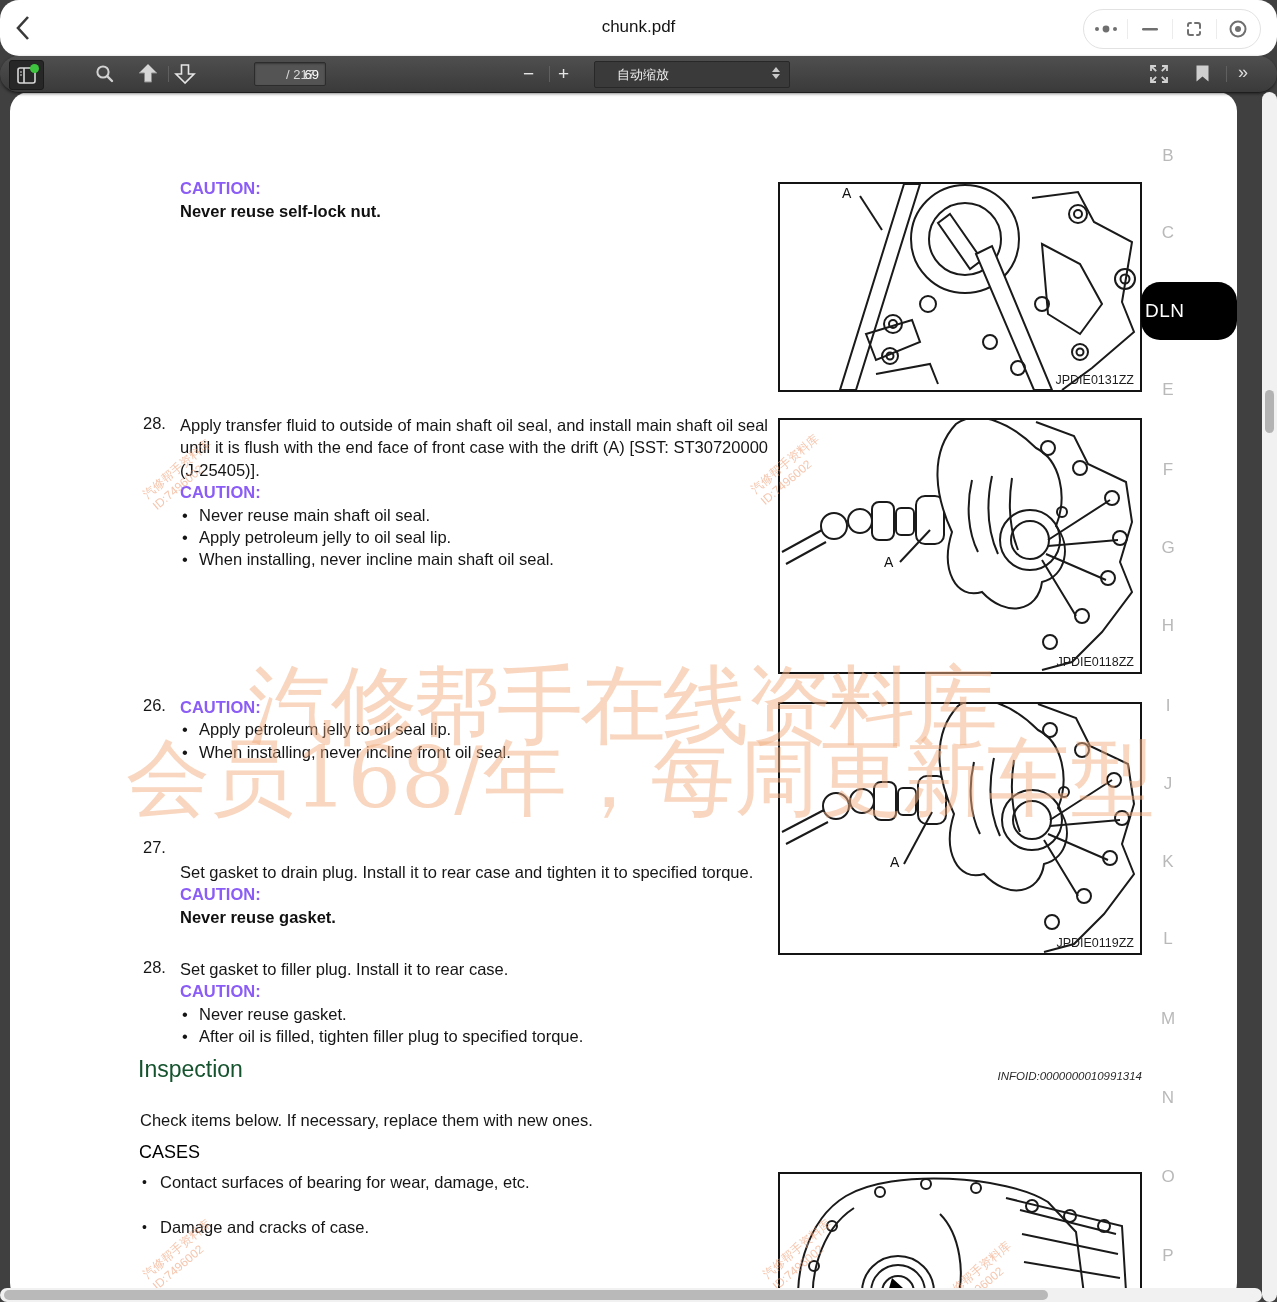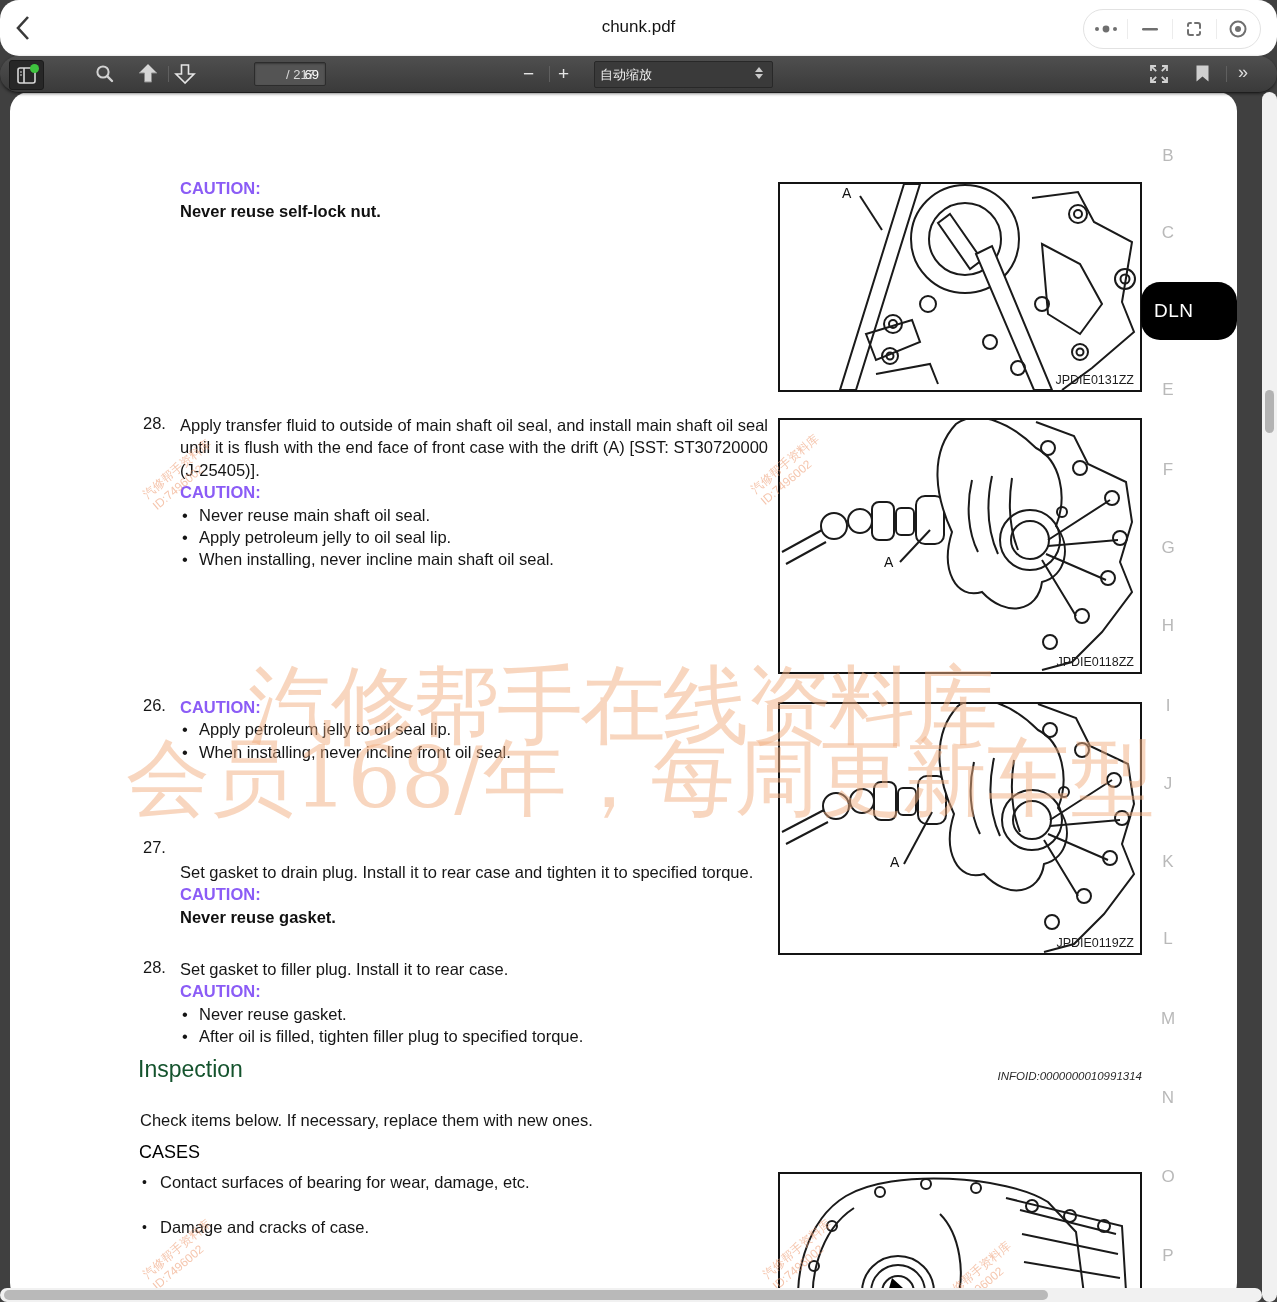--- a/index.html
+++ b/index.html
@@ -23,21 +23,21 @@
   .sidebar-btn{left:9px;top:4px;width:33px;height:28px;background:#272727;border:1px solid #1b1b1b;
                border-radius:3px;display:flex;align-items:center;justify-content:center;cursor:pointer;}
   .green-dot{position:absolute;right:4px;top:3px;width:9px;height:9px;border-radius:50%;background:#3fc43f;}
   .tb-icon{cursor:pointer;display:flex;align-items:center;justify-content:center;}
   .page-input{left:210px;top:6px;width:64px;height:22px;background:#545454;border:1px solid #2c2c2c;
               border-radius:2px;color:#fff;font-size:13px;text-align:right;padding:0 6px 0 0;
               box-shadow:inset 0 1px 2px rgba(0,0,0,.35);font-family:"Liberation Sans",sans-serif;margin-left:44px;}
   .page-total{left:286px;top:11px;color:#d8d8d8;font-size:13px;}
   .zoom-btn{color:#e4e4e4;font-size:19px;top:7px;cursor:pointer;}
   .zoom-select{left:594px;top:5px;width:172px;height:25px;background:#3a3a3a;border:1px solid #282828;
-               border-radius:2px;color:#efefef;font-size:13px;line-height:25px;padding-left:5px;cursor:pointer;}
+               border-radius:2px;color:#efefef;font-size:13px;line-height:25px;padding-left:22px;cursor:pointer;}
   .updown{position:absolute;right:9px;top:5px;display:flex;flex-direction:column;gap:2px;}
   .updown i{width:0;height:0;border-left:4px solid transparent;border-right:4px solid transparent;}
   .updown .u{border-bottom:5px solid #c9c9c9;}
   .updown .d{border-top:5px solid #c9c9c9;}
   .chevrons{left:1238px;top:6px;color:#dcdcdc;font-size:18px;cursor:pointer;}
 
   
   .page{left:10px;top:92px;width:1227px;height:1210px;background:#ffffff;}
   .doc-text{color:#151515;font-size:16.5px;line-height:22.4px;}
   .step-num{position:absolute;left:133px;font-size:16.5px;color:#151515;}
@@ -48,21 +48,21 @@
   .bullet::before{content:"•";position:absolute;left:2px;}
   .cases-bullet{position:relative;padding-left:20px;}
   .cases-bullet::before{content:"•";position:absolute;left:2px;font-size:14px;}
 
   .fig{position:absolute;left:768px;width:364px;background:#fff;border:2px solid #141414;box-sizing:border-box;}
   .fig-caption{position:absolute;right:6px;bottom:3px;font-size:12.5px;color:#1d1d1d;}
   .fig-label{position:absolute;font-size:14px;color:#111;}
 
   .margin-letter{position:absolute;left:1138px;width:60px;text-align:center;color:#b9b9b9;font-size:17px;}
   .dln-box{left:1141px;top:282px;width:96px;height:58px;background:#000;color:#fff;font-size:19px;
-           line-height:58px;padding-left:13px;letter-spacing:.5px;box-sizing:border-box;}
+           line-height:58px;padding-left:4px;letter-spacing:.5px;box-sizing:border-box;}
 
   
   .wm-big{position:absolute;color:rgba(242,173,128,.5);font-family:"DejaVu Serif",serif;
           white-space:nowrap;pointer-events:none;z-index:20;}
   .wm-small{position:absolute;color:rgba(238,158,118,.6);font-size:12px;line-height:15px;
             transform:rotate(-40deg);pointer-events:none;z-index:20;white-space:nowrap;}
 
   
   .vsb-track{left:1262px;top:92px;width:15px;height:1210px;background:#f1f1f1;z-index:40;}
   .vsb-thumb{left:3px;top:298px;width:9px;height:43px;background:#b3b3b3;border-radius:5px;cursor:pointer;}

